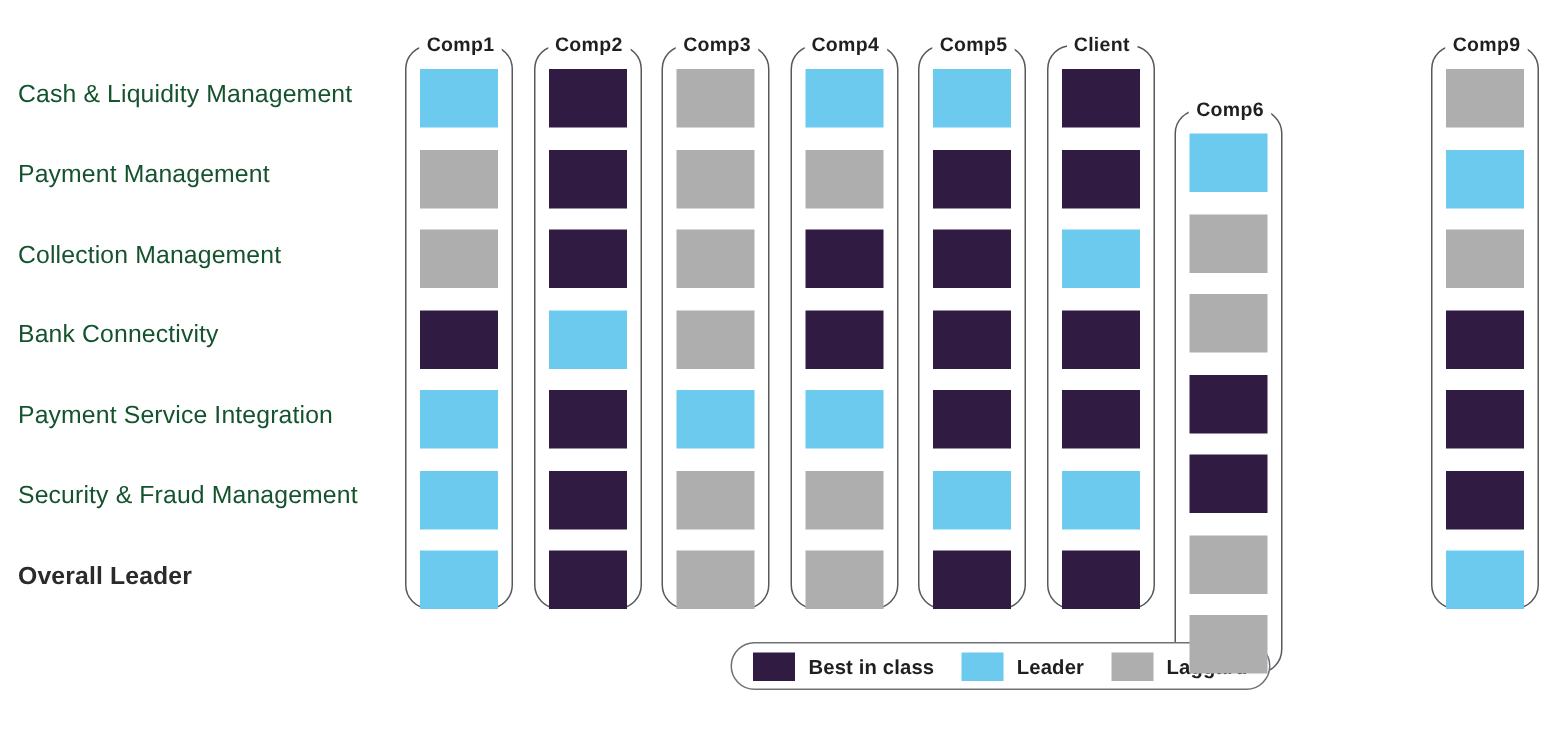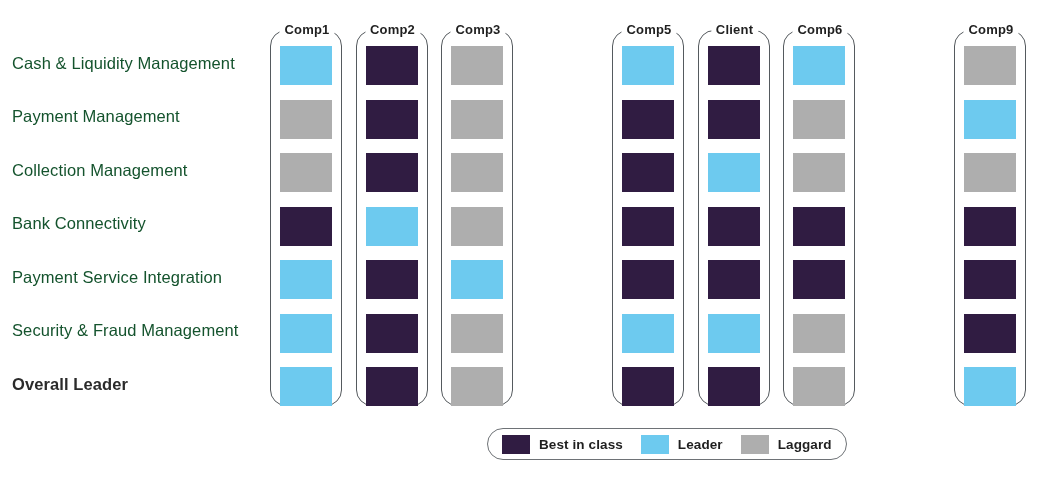--- a/index.html
+++ b/index.html
@@ -197,20 +197,33 @@
         <div class="cells">
           <div class="cell laggard" title="Laggard" style="top: 16px;"></div>
           <div class="cell laggard" title="Laggard" style="top: 69.5px;"></div>
           <div class="cell laggard" title="Laggard" style="top: 123px;"></div>
           <div class="cell laggard" title="Laggard" style="top: 176.5px;"></div>
           <div class="cell leader" title="Leader" style="top: 230px;"></div>
           <div class="cell laggard" title="Laggard" style="top: 283.5px;"></div>
           <div class="cell laggard" title="Laggard" style="top: 337px;"></div>
         </div>
       </div>
+      <div class="vendor-col" style="left: 256.5px;">
+        <div class="capsule"></div>
+        <div class="col-header">Comp4</div>
+        <div class="cells">
+          <div class="cell leader" title="Leader" style="top: 16px;"></div>
+          <div class="cell laggard" title="Laggard" style="top: 69.5px;"></div>
+          <div class="cell best" title="Best in class" style="top: 123px;"></div>
+          <div class="cell best" title="Best in class" style="top: 176.5px;"></div>
+          <div class="cell leader" title="Leader" style="top: 230px;"></div>
+          <div class="cell laggard" title="Laggard" style="top: 283.5px;"></div>
+          <div class="cell laggard" title="Laggard" style="top: 337px;"></div>
+        </div>
+      </div>
       <div class="vendor-col" style="left: 342px;">
         <div class="capsule"></div>
         <div class="col-header">Comp5</div>
         <div class="cells">
           <div class="cell leader" title="Leader" style="top: 16px;"></div>
           <div class="cell best" title="Best in class" style="top: 69.5px;"></div>
           <div class="cell best" title="Best in class" style="top: 123px;"></div>
           <div class="cell best" title="Best in class" style="top: 176.5px;"></div>
           <div class="cell best" title="Best in class" style="top: 230px;"></div>
           <div class="cell leader" title="Leader" style="top: 283.5px;"></div>
@@ -223,21 +236,21 @@
         <div class="cells">
           <div class="cell best" title="Best in class" style="top: 16px;"></div>
           <div class="cell best" title="Best in class" style="top: 69.5px;"></div>
           <div class="cell leader" title="Leader" style="top: 123px;"></div>
           <div class="cell best" title="Best in class" style="top: 176.5px;"></div>
           <div class="cell best" title="Best in class" style="top: 230px;"></div>
           <div class="cell leader" title="Leader" style="top: 283.5px;"></div>
           <div class="cell best" title="Best in class" style="top: 337px;"></div>
         </div>
       </div>
-      <div class="vendor-col" style="left: 513px;">
+      <div class="vendor-col" style="left: 513px; margin-top: 43px;">
         <div class="capsule"></div>
         <div class="col-header">Comp6</div>
         <div class="cells">
           <div class="cell leader" title="Leader" style="top: 16px;"></div>
           <div class="cell laggard" title="Laggard" style="top: 69.5px;"></div>
           <div class="cell laggard" title="Laggard" style="top: 123px;"></div>
           <div class="cell best" title="Best in class" style="top: 176.5px;"></div>
           <div class="cell best" title="Best in class" style="top: 230px;"></div>
           <div class="cell laggard" title="Laggard" style="top: 283.5px;"></div>
           <div class="cell laggard" title="Laggard" style="top: 337px;"></div>

